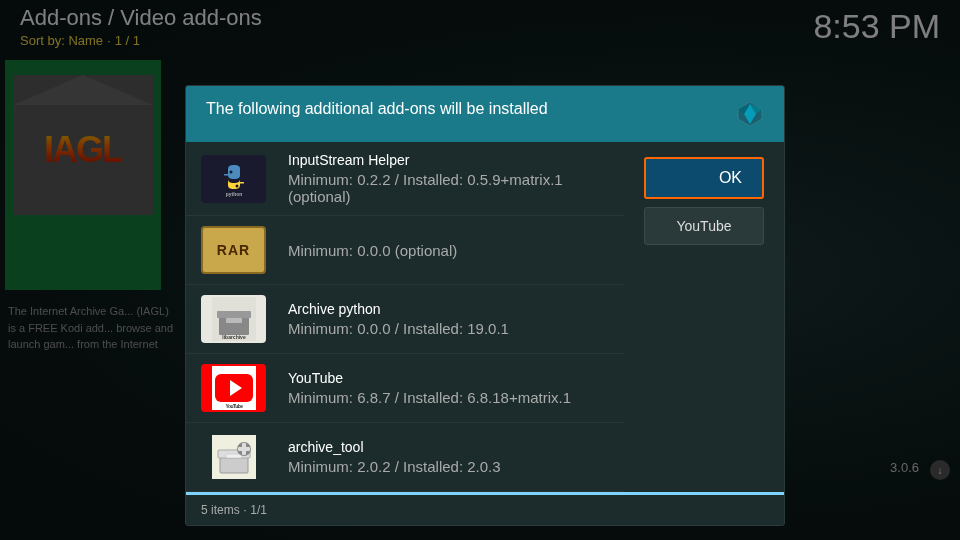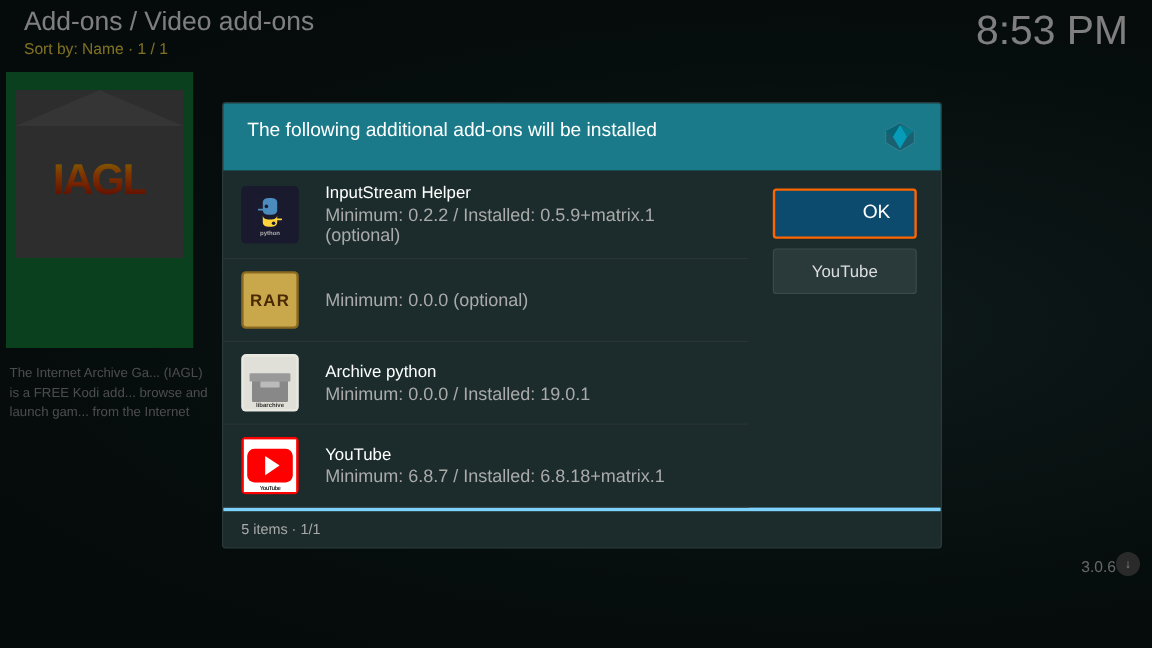--- a/index.html
+++ b/index.html
@@ -122,22 +122,22 @@
       line-height: 1.5;
     }
 
     .version-badge {
       position: absolute;
       bottom: 60px;
       right: 10px;
       color: #ccc;
       font-size: 13px;
       display: flex;
-      align-items: flex-end;
-      gap: 0;
+      align-items: flex-start;
+      gap: 11px;
     }
 
     .download-icon {
       width: 20px;
       height: 20px;
       background: #555;
       border-radius: 50%;
       display: flex;
       align-items: center;
       justify-content: center;
@@ -196,21 +196,21 @@
 
     .addon-item {
       display: flex;
       align-items: center;
       padding: 10px 15px;
       border-bottom: 1px solid #2a3535;
       gap: 12px;
     }
 
     .addon-icon {
-      width: 48px;
+      width: 65px;
       height: 48px;
       flex-shrink: 0;
       border-radius: 4px;
       overflow: hidden;
       display: flex;
       align-items: center;
       justify-content: center;
       font-size: 10px;
       font-weight: bold;
     }
@@ -414,20 +414,37 @@
                 <text x="22" y="42" text-anchor="middle" fill="#333" font-size="5" font-family="Arial">YouTube</text>
               </svg>
             </div>
           </div>
           <div class="addon-info">
             <div class="addon-name">YouTube</div>
             <div class="addon-version">Minimum: 6.8.7 / Installed: 6.8.18+matrix.1</div>
           </div>
         </div>
 
+        <div class="addon-item">
+          <div class="addon-icon">
+            <svg width="44" height="44" viewBox="0 0 44 44">
+              <rect width="44" height="44" fill="#f0f0e0"></rect>
+              <rect x="8" y="20" width="28" height="18" rx="1" fill="#ccc" stroke="#999" stroke-width="1"></rect>
+              <rect x="6" y="15" width="32" height="8" rx="1" fill="#ddd" stroke="#aaa" stroke-width="1"></rect>
+              <rect x="14" y="19" width="16" height="4" rx="1" fill="#eee" stroke="#bbb" stroke-width="0.5"></rect>
+              <circle cx="32" cy="14" r="7" fill="#888"></circle>
+              <rect x="30" y="8" width="4" height="12" rx="1" fill="#ddd"></rect>
+              <rect x="26" y="12" width="12" height="4" rx="1" fill="#ddd"></rect>
+            </svg>
+          </div>
+          <div class="addon-info">
+            <div class="addon-name">archive_tool</div>
+            <div class="addon-version">Minimum: 2.0.2 / Installed: 2.0.3</div>
+          </div>
+        </div>
 
       </div>
 
       <div class="dialog-buttons">
         <button class="btn-ok">OK</button>
         <button class="btn-cancel">YouTube</button>
       </div>
     </div>
 
     <div class="dialog-footer">

